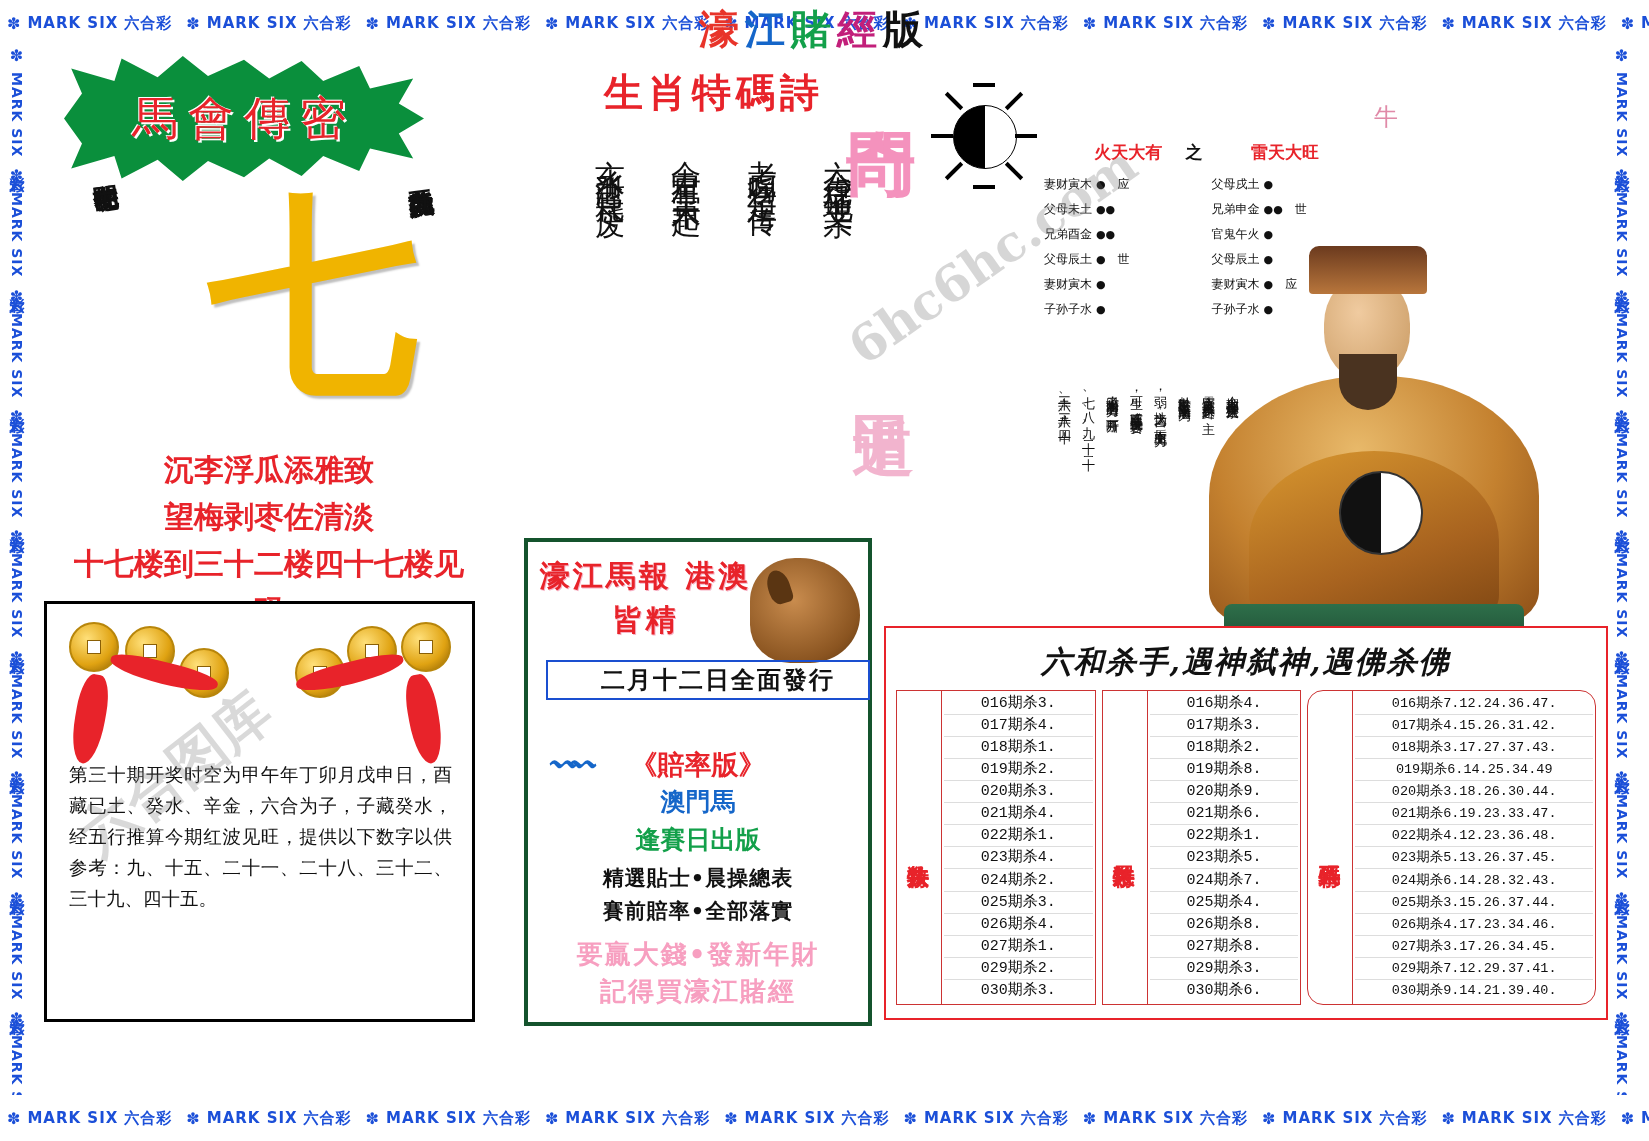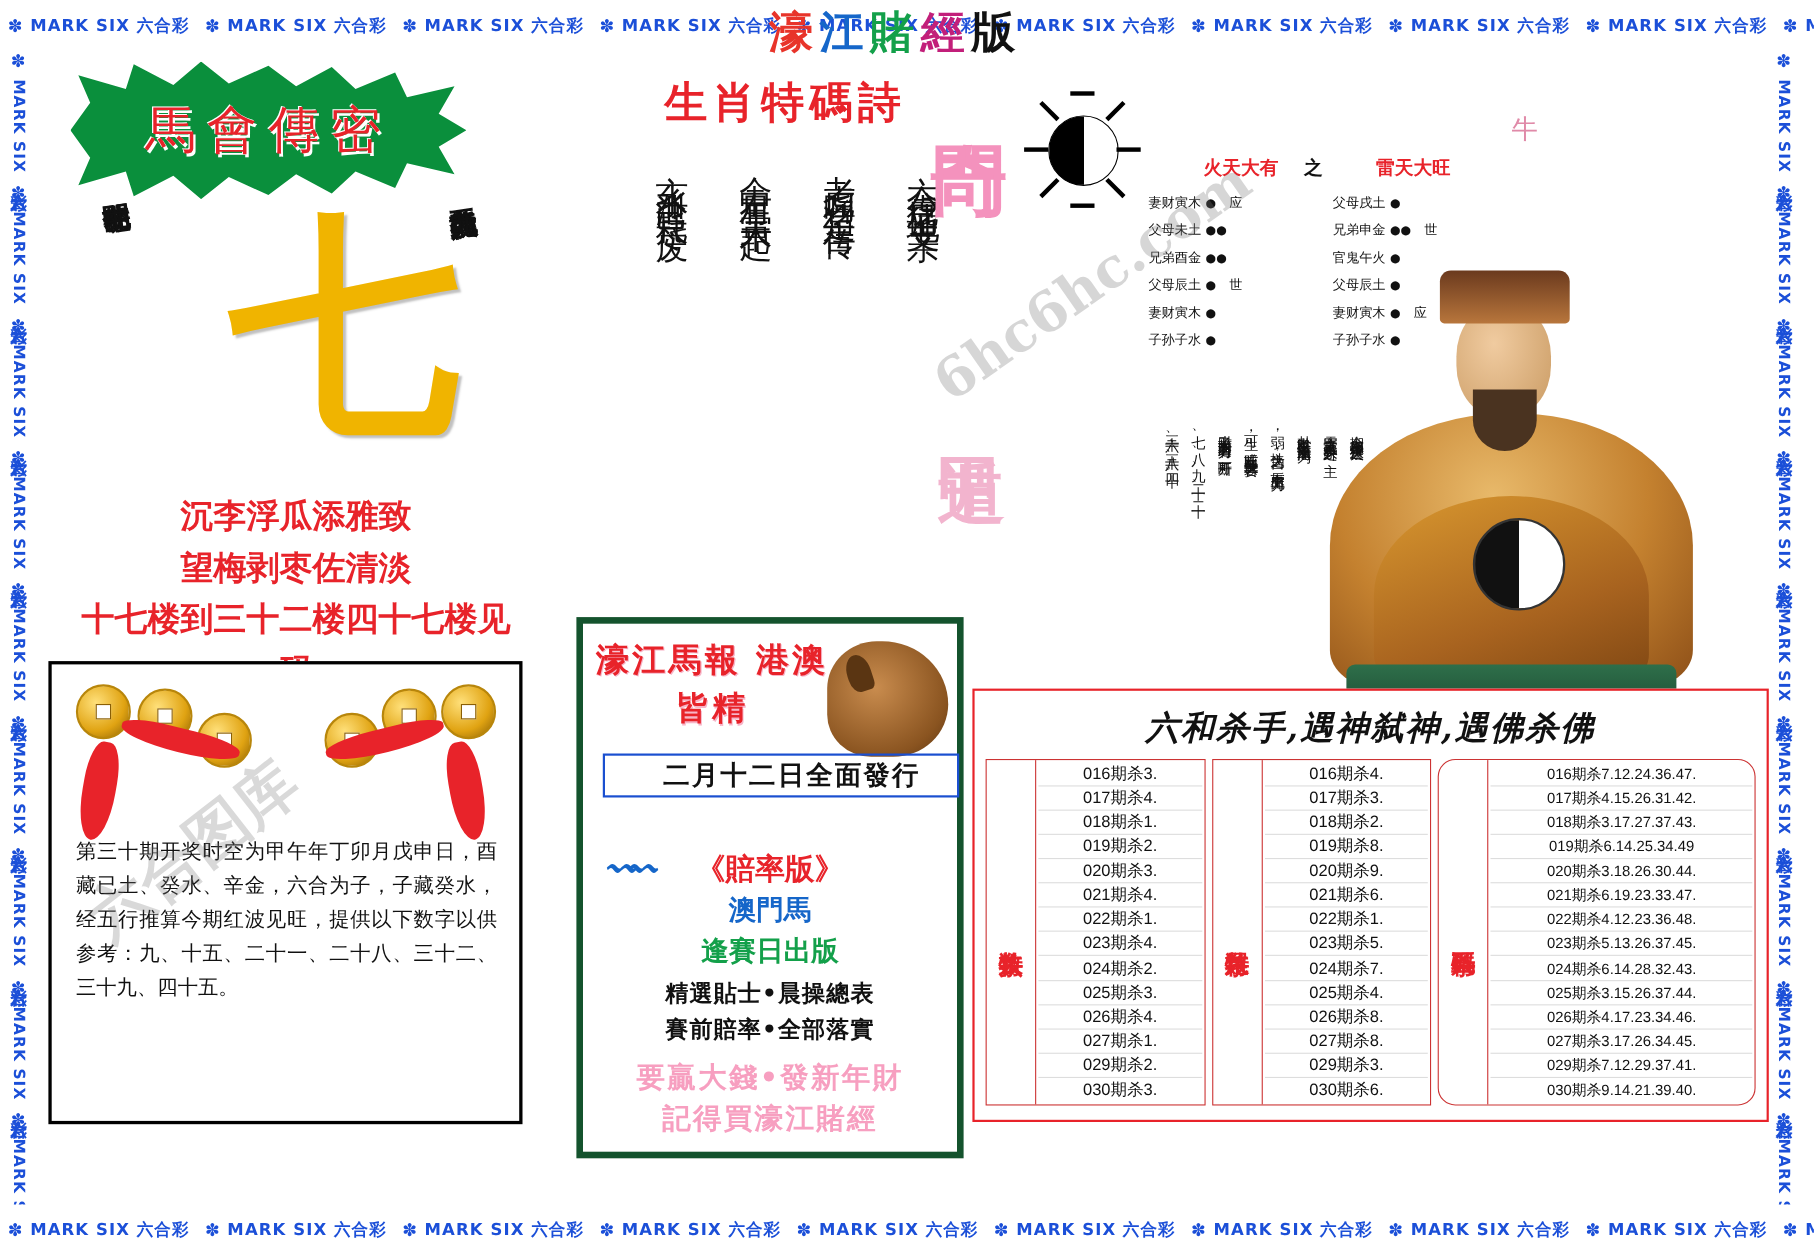--- a/index.html
+++ b/index.html
@@ -106,21 +106,21 @@
     font-family:"DejaVu Serif","Liberation Serif",serif;
   }
   .poemgrid{left:515px;top:90px;width:330px;height:390px;display:flex;flex-direction:row-reverse;justify-content:center;gap:22px;}
   .pcol{
     writing-mode:vertical-rl;text-orientation:upright;
     font-size:30px;line-height:54px;color:#111;font-weight:500;letter-spacing:8px;
     font-family:"DejaVu Serif","Liberation Serif",serif;
   }
 
   
-  .horsebox{left:480px;top:515px;width:340px;height:480px;border:6px solid #14532d;background:#fff;}
+  .horsebox{left:480px;top:492px;width:340px;height:480px;border:4px solid #14532d;background:#fff;}
   .hb-title{
     position:absolute;left:10px;top:12px;width:215px;text-align:center;
     color:#e8232a;font-size:30px;font-weight:bold;line-height:44px;letter-spacing:3px;
     font-family:"DejaVu Serif","Liberation Serif",serif;
     text-shadow:1px 1px 0 #f7b5c8;
   }
   .horsepic{
     position:absolute;right:8px;top:16px;width:110px;height:105px;
     background:radial-gradient(ellipse at 40% 40%,#c98c4e,#8a5420 70%,#5a3512);
     border-radius:45% 60% 50% 40%;
@@ -211,21 +211,21 @@
   .kcol.wide{flex:1.45;border-radius:16px;}
   .klabel{
     width:44px;display:flex;align-items:center;justify-content:center;color:#e8232a;
     font-size:22px;font-weight:bold;
     font-family:"DejaVu Serif","Liberation Serif",serif;
   }
   .klabel .v{writing-mode:vertical-rl;text-orientation:upright;line-height:30px;}
   .klist{flex:1;border-left:1px solid #c33;padding:3px 2px;display:flex;flex-direction:column;justify-content:space-between;}
   .kitem{
     font-size:15px;color:#111;text-align:center;line-height:20px;
-    border-bottom:1px solid #ddd;font-family:Liberation Sans, sans-serif;
+    border-bottom:1px solid #ddd;font-family:Liberation Mono, monospace;
   }
   .kcol.wide .kitem{font-size:13.5px;}
   .kitem:last-child{border-bottom:none;}
 </style>
 </head>
 <body>
 
 <div id="page">
 
   <div class="marquee top">

